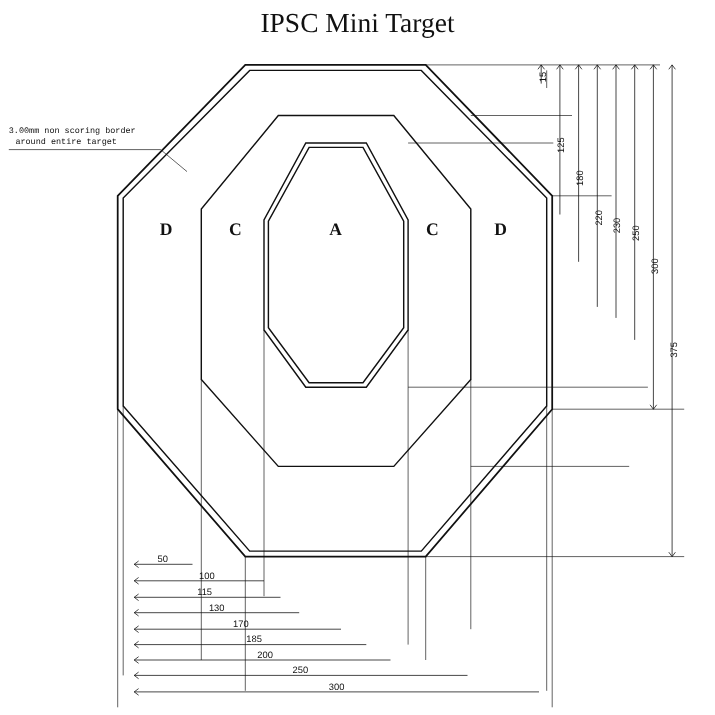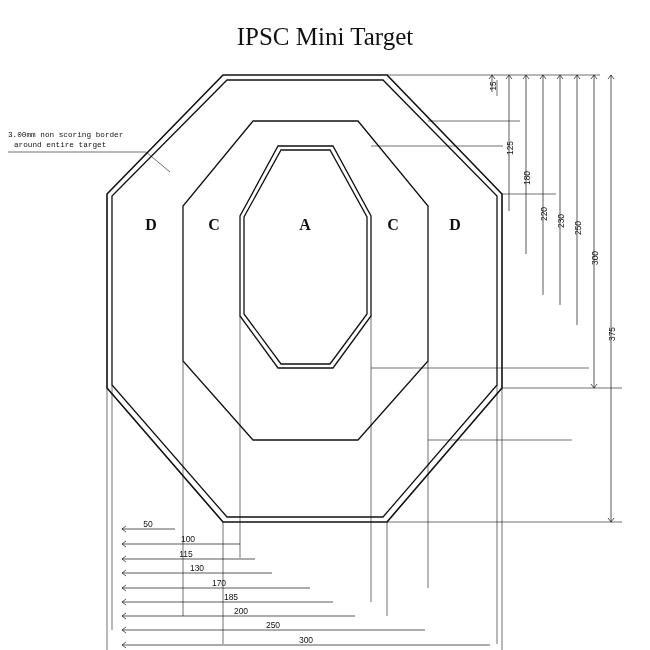--- a/index.html
+++ b/index.html
@@ -3,21 +3,21 @@
 <meta charset="utf-8">
 <style>
   html,body{margin:0;padding:0;}
   body{
     width:650px;height:650px;
     background:#ffffff;
     font-family:"Liberation Sans", sans-serif;
     overflow:hidden;
     position:relative;
   }
-  #stage{position:absolute;left:0;top:16px;width:650px;height:588px;}
+  #stage{position:absolute;left:0;top:0;width:650px;height:588px;}
   svg{display:block;}
   .title{
     font-family:"Liberation Serif", serif;
     font-size:25px;
     fill:#111;
   }
   .zone-letter{
     font-family:"Liberation Serif", serif;
     font-size:16px;
     font-weight:bold;

